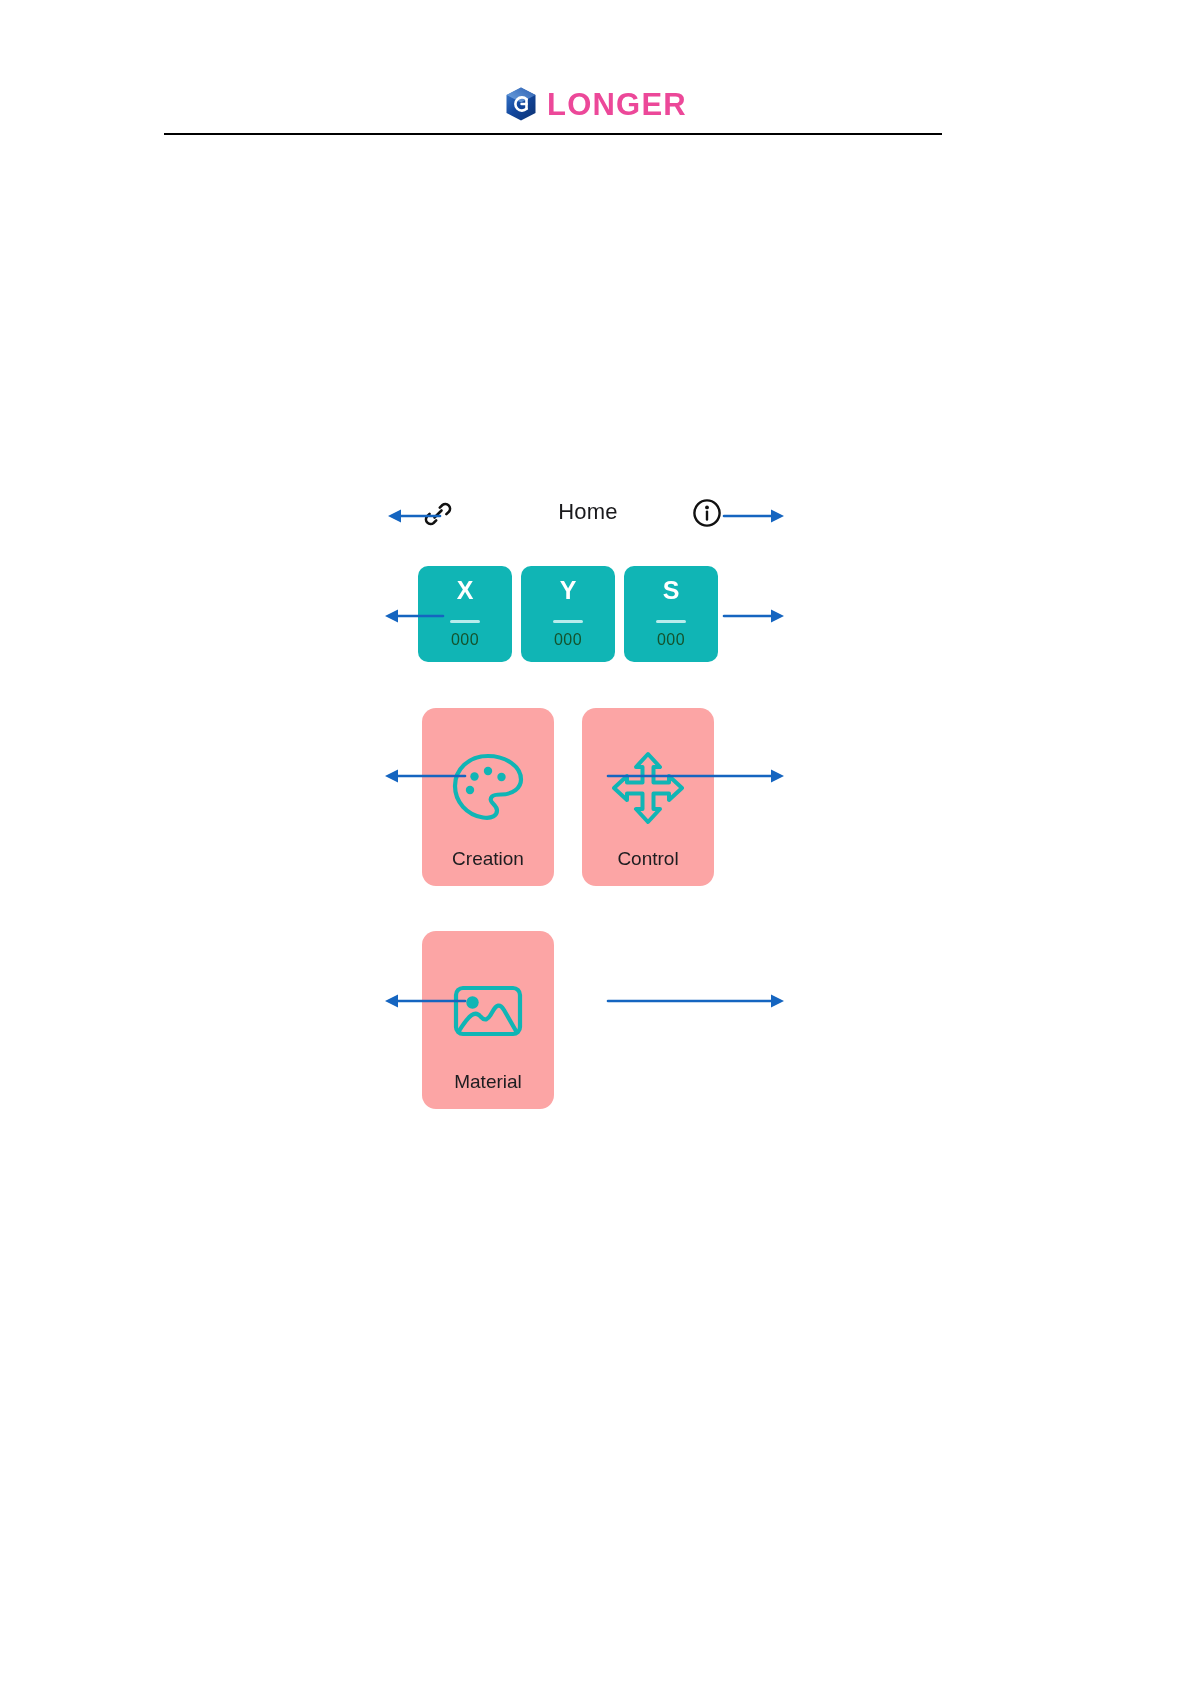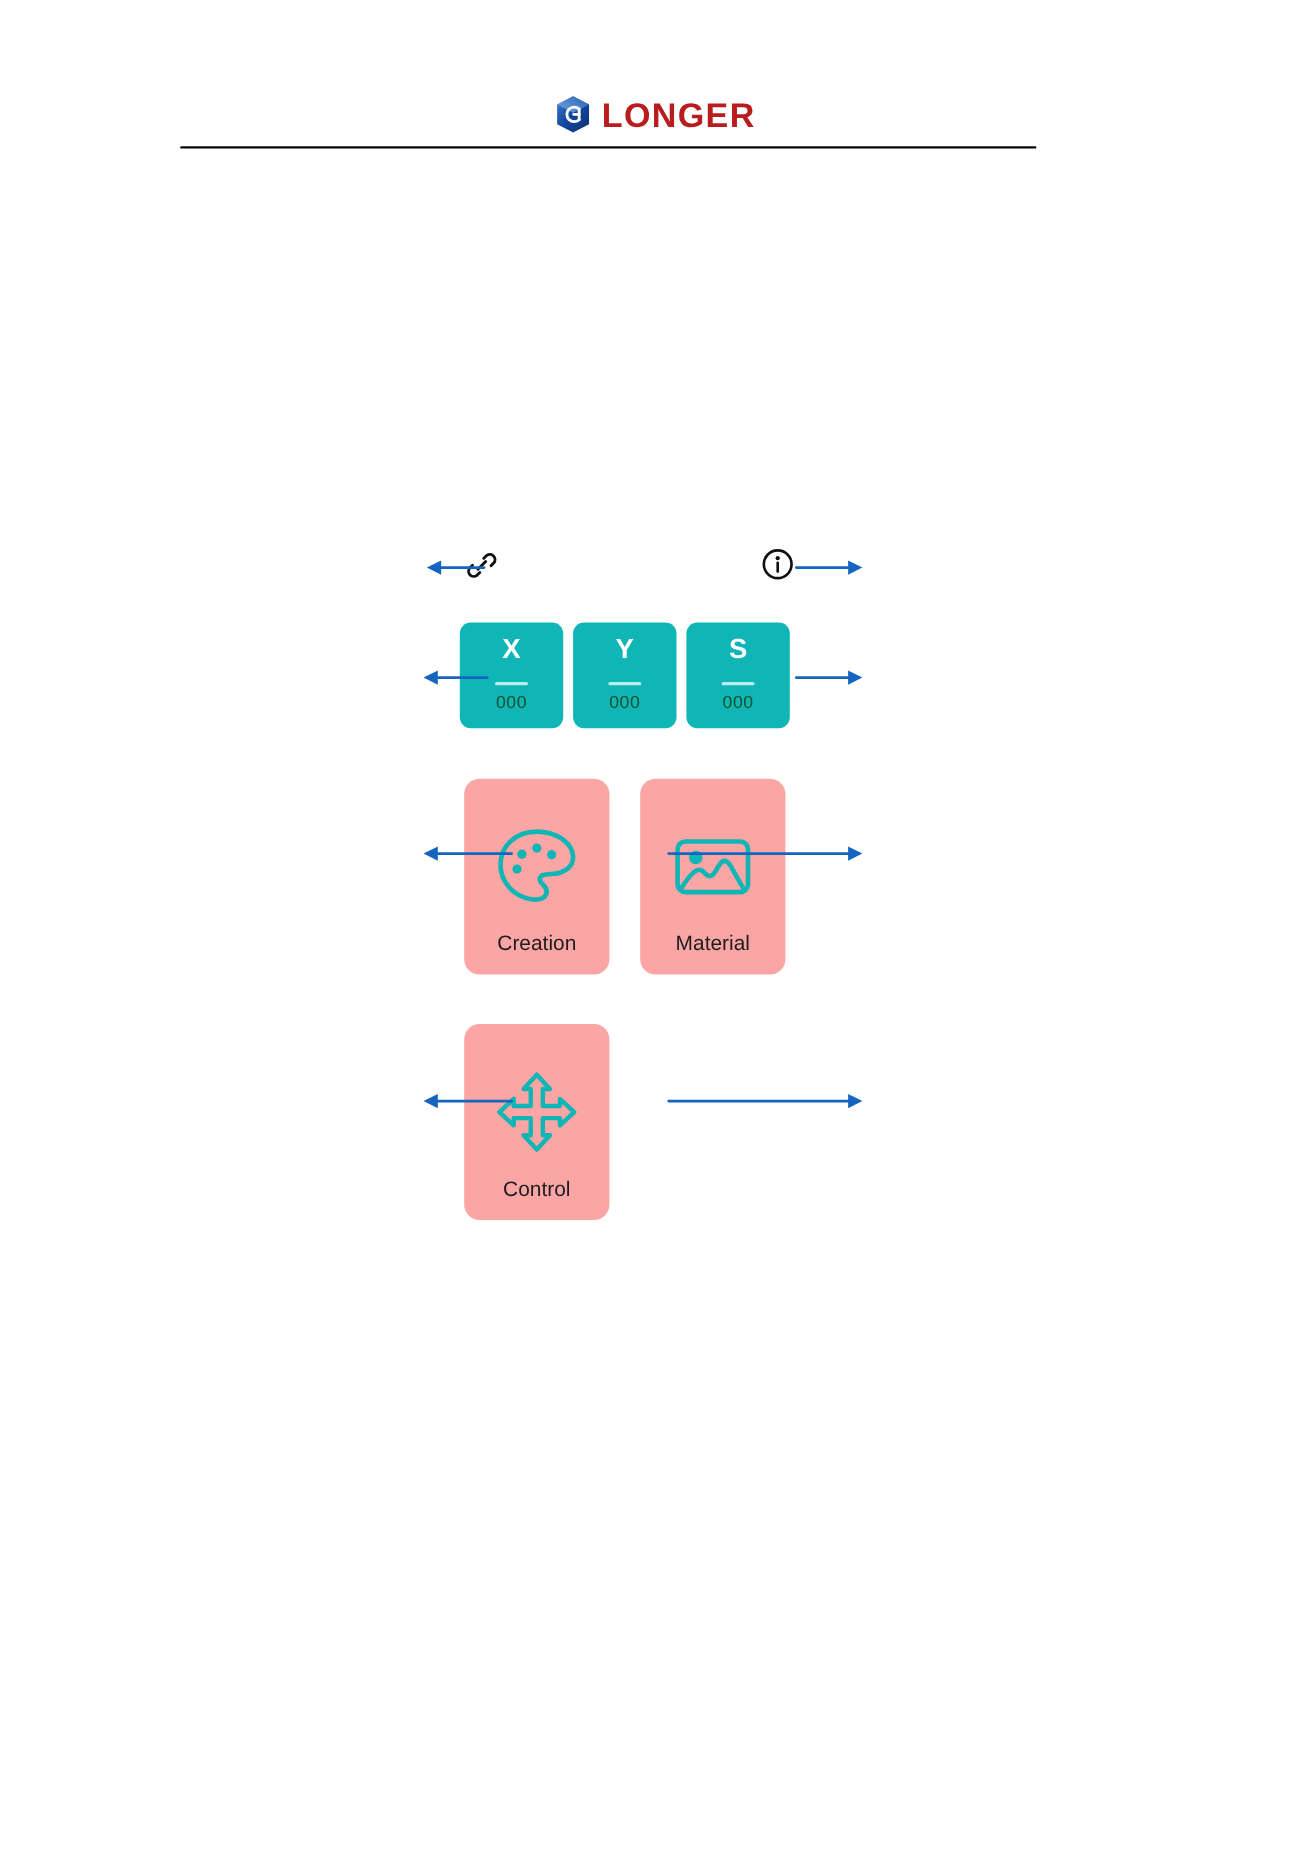--- a/index.html
+++ b/index.html
@@ -37,21 +37,21 @@
   .brand-mark {
     width: 34px;
     height: 36px;
     display: block;
   }
   .brand-word {
     font-family: "Liberation Sans", sans-serif;
     font-size: 31px;
     font-weight: bold;
     letter-spacing: 1.2px;
-    color: #b91c1c;
+    color: #ec4899;
     line-height: 1;
   }
   .header-rule {
     position: absolute;
     left: 164px;
     top: 133px;
     width: 778px;
     height: 2px;
     background: #000000;
   }
@@ -214,20 +214,21 @@
 
 <div class="device-screen">
 
   <div class="ui-topbar">
     <svg class="link-icon" viewBox="0 0 32 32">
       <path d="M12.5 19.5 L19.5 12.5" fill="none" stroke="#111111" stroke-width="2.6" stroke-linecap="round"></path>
       <path d="M14.2 22.4 l-2.6 2.6 a4.7 4.7 0 0 1 -6.6 -6.6 l2.6 -2.6" fill="none" stroke="#111111" stroke-width="2.6" stroke-linecap="round"></path>
       <path d="M17.8 9.6 l2.6 -2.6 a4.7 4.7 0 0 1 6.6 6.6 l-2.6 2.6" fill="none" stroke="#111111" stroke-width="2.6" stroke-linecap="round"></path>
     </svg>
 
+    <div class="ui-title">Home</div>
 
     <svg class="info-icon" viewBox="0 0 30 30">
       <circle cx="15" cy="15" r="12.6" fill="none" stroke="#111111" stroke-width="2.4"></circle>
       <circle cx="15" cy="9.4" r="1.9" fill="#111111"></circle>
       <path d="M15 13.6 L15 21.6" fill="none" stroke="#111111" stroke-width="2.4" stroke-linecap="round"></path>
     </svg>
   </div>
 
   <div class="axis-row">
     <div class="axis-card">
@@ -257,37 +258,37 @@
         <circle cx="42" cy="25" r="4.2" fill="#10b5b5"></circle>
         <circle cx="28.5" cy="30.5" r="4.2" fill="#10b5b5"></circle>
         <circle cx="55.5" cy="31" r="4.2" fill="#10b5b5"></circle>
         <circle cx="24" cy="44" r="4.2" fill="#10b5b5"></circle>
       </svg>
       <span class="tile-label">Creation</span>
     </div>
 
     <div class="tile">
       <svg class="tile-icon" viewBox="0 0 84 84">
+        <path d="M42 8 L54 21 L47.5 21 L47.5 36.5 L63 36.5 L63 30 L76 42 L63 54 L63 47.5
+                 L47.5 47.5 L47.5 63 L54 63 L42 76 L30 63 L36.5 63 L36.5 47.5 L21 47.5
+                 L21 54 L8 42 L21 30 L21 36.5 L36.5 36.5 L36.5 21 L30 21 Z" fill="none" stroke="#10b5b5" stroke-width="4" stroke-linejoin="round"></path>
+      </svg>
+      <span class="tile-label">Control</span>
+    </div>
+
+    <div class="tile">
+      <svg class="tile-icon" viewBox="0 0 84 84">
         <rect x="10" y="19" width="64" height="46" rx="7" ry="7" fill="none" stroke="#10b5b5" stroke-width="4.2"></rect>
         <circle cx="26.5" cy="33.5" r="6.2" fill="#10b5b5"></circle>
         <path d="M13 62 C23 46 29 41 34.5 47.5 C39 52.5 42 51 46 43.5
                  C50.5 35 54 34.5 58 41 L70 62" fill="none" stroke="#10b5b5" stroke-width="4.2" stroke-linecap="round" stroke-linejoin="round"></path>
       </svg>
       <span class="tile-label">Material</span>
     </div>
 
-    <div class="tile">
-      <svg class="tile-icon" viewBox="0 0 84 84">
-        <path d="M42 8 L54 21 L47.5 21 L47.5 36.5 L63 36.5 L63 30 L76 42 L63 54 L63 47.5
-                 L47.5 47.5 L47.5 63 L54 63 L42 76 L30 63 L36.5 63 L36.5 47.5 L21 47.5
-                 L21 54 L8 42 L21 30 L21 36.5 L36.5 36.5 L36.5 21 L30 21 Z" fill="none" stroke="#10b5b5" stroke-width="4" stroke-linejoin="round"></path>
-      </svg>
-      <span class="tile-label">Control</span>
-    </div>
-
 
   </div>
 </div>
 
 <div class="callout" style="left:386px; top:503px;">
   <svg width="56" height="26" viewBox="0 0 56 26">
     <path d="M54 13 L10 13" stroke="#1565c0" stroke-width="2.6" stroke-linecap="round" fill="none"></path>
     <path d="M2 13 L15 6.5 L15 19.5 Z" fill="#1565c0"></path>
   </svg>
 </div>

